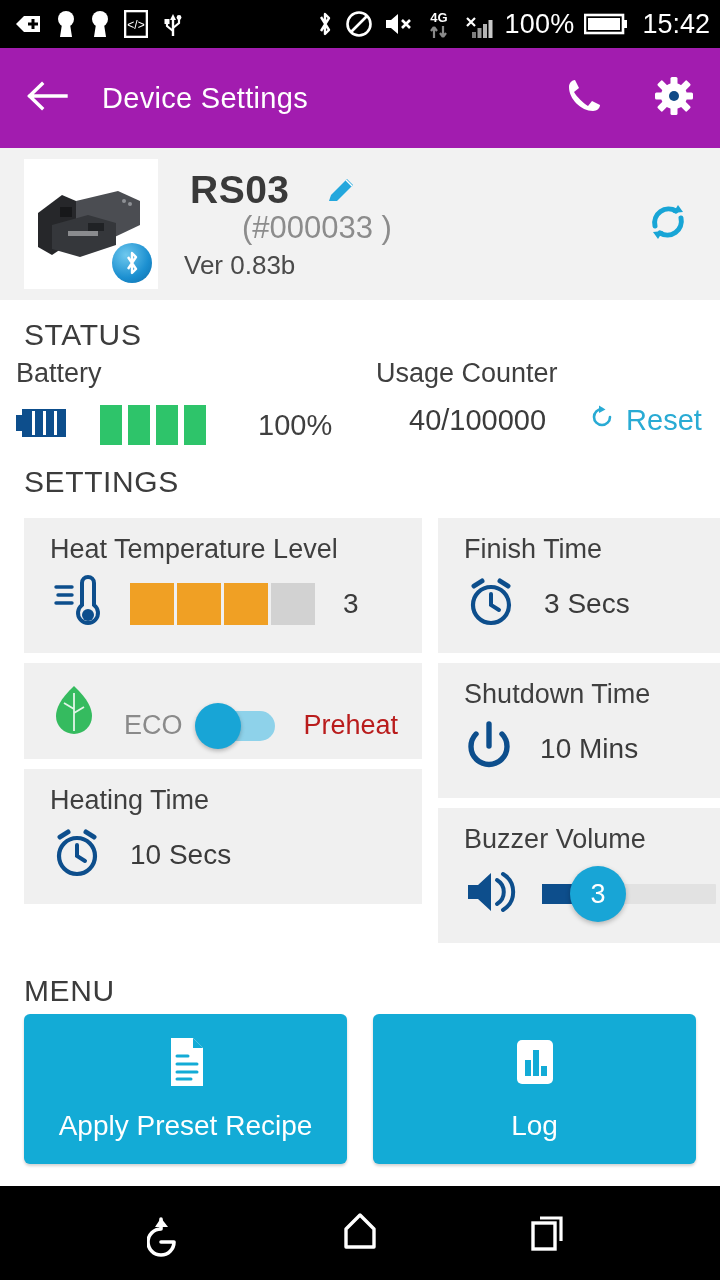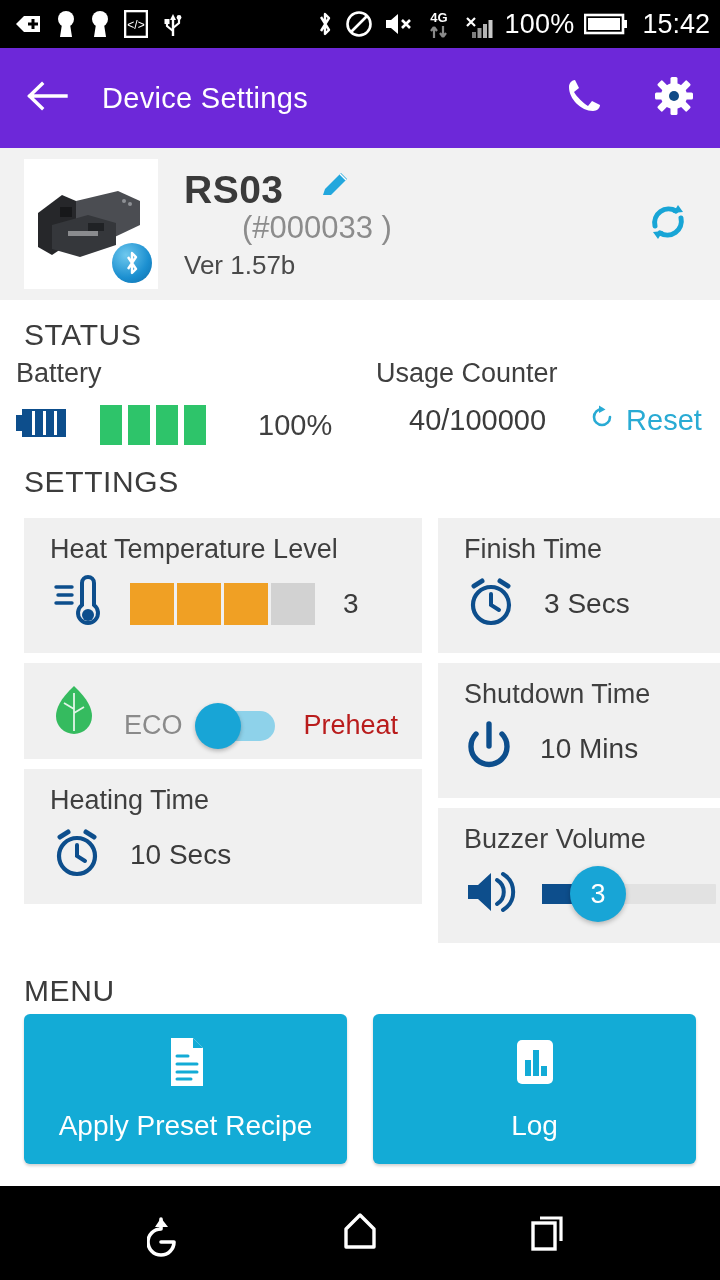--- a/index.html
+++ b/index.html
@@ -23,21 +23,21 @@
   }
   .sb-left { display: flex; align-items: center; gap: 14px; }
   .sb-spacer { flex: 1 1 auto; }
   .sb-right { display: flex; align-items: center; gap: 10px; }
   .sb-ico { display: inline-flex; align-items: center; justify-content: center; }
   .sb-text { font-size: 27px; letter-spacing: .2px; font-weight: 400; }
   .sb-time { font-size: 27px; margin-left: 4px; }
 
   
   .appbar {
-    flex: 0 0 100px; background: #6d28d9; color: #fff;
+    flex: 0 0 100px; background: #a21caf; color: #fff;
     display: flex; align-items: center; padding: 0 26px;
   }
   .appbar-title { font-size: 29px; margin-left: 34px; letter-spacing: .3px; }
   .appbar-actions { margin-left: auto; display: flex; align-items: center; gap: 50px; }
 
   
   .device {
     flex: 0 0 152px; background: #f2f2f2;
     display: flex; align-items: center; padding: 0 24px;
     position: relative;
@@ -50,21 +50,21 @@
   .thumb .machine {
     position: absolute; left: 8px; top: 26px; width: 118px; height: 78px;
   }
   .bt-badge {
     position: absolute; right: 6px; bottom: 6px;
     width: 40px; height: 40px; border-radius: 50%;
     background: radial-gradient(circle at 35% 30%, #6ec8ee 0%, #1b8fd0 60%, #0e6ba8 100%);
     display: flex; align-items: center; justify-content: center;
   }
   .device-info { margin-left: 26px; display: flex; flex-direction: column; }
-  .dev-row1 { display: flex; align-items: flex-start; }
+  .dev-row1 { display: flex; align-items: flex-end; margin-left: 6px; }
   .dev-name { font-size: 39px; font-weight: bold; color: #3a3a3a; letter-spacing: .5px; }
   .pencil { margin-left: 34px; }
   .dev-id { font-size: 31px; color: #8c8c8c; margin-top: -2px; margin-left: 58px; }
   .dev-ver { font-size: 26px; color: #4a4a4a; margin-top: 4px; }
   .sync-btn { position: absolute; right: 26px; top: 50%; transform: translateY(-50%); }
 
   
   .content { flex: 1 1 auto; background: #fff; padding: 0 0 0 0; position: relative; }
   .section-title {
     font-size: 30px; color: #3c3c3c; padding: 18px 0 6px 24px;
@@ -279,21 +279,21 @@
       <div class="dev-row1">
         <span class="dev-name">RS03</span>
         <span class="pencil">
           <svg width="34" height="34" viewBox="0 0 34 34">
               <path d="M5 27 L7 21 L23 5 L29 11 L13 27 Z" fill="#23a7dd"></path>
               <path d="M22 6 L28 12" stroke="#fff" stroke-width="1.4"></path>
             </svg>
         </span>
       </div>
       <span class="dev-id">(#000033 )</span>
-      <span class="dev-ver">Ver 1.57b</span>
+      <span class="dev-ver">Ver 0.83b</span>
     </div>
 
     <span class="sync-btn">
       <svg width="52" height="52" viewBox="0 0 52 52">
         <path d="M13 30 A14 14 0 0 1 34 15" stroke="#18a5d6" stroke-width="5" fill="none" stroke-linecap="round"></path>
         <path d="M39 22 A14 14 0 0 1 18 37" stroke="#18a5d6" stroke-width="5" fill="none" stroke-linecap="round"></path>
         <path d="M36 9 L41 16 L31 17 Z" fill="#18a5d6"></path>
         <path d="M16 43 L11 36 L21 35 Z" fill="#18a5d6"></path>
       </svg>
     </span>

